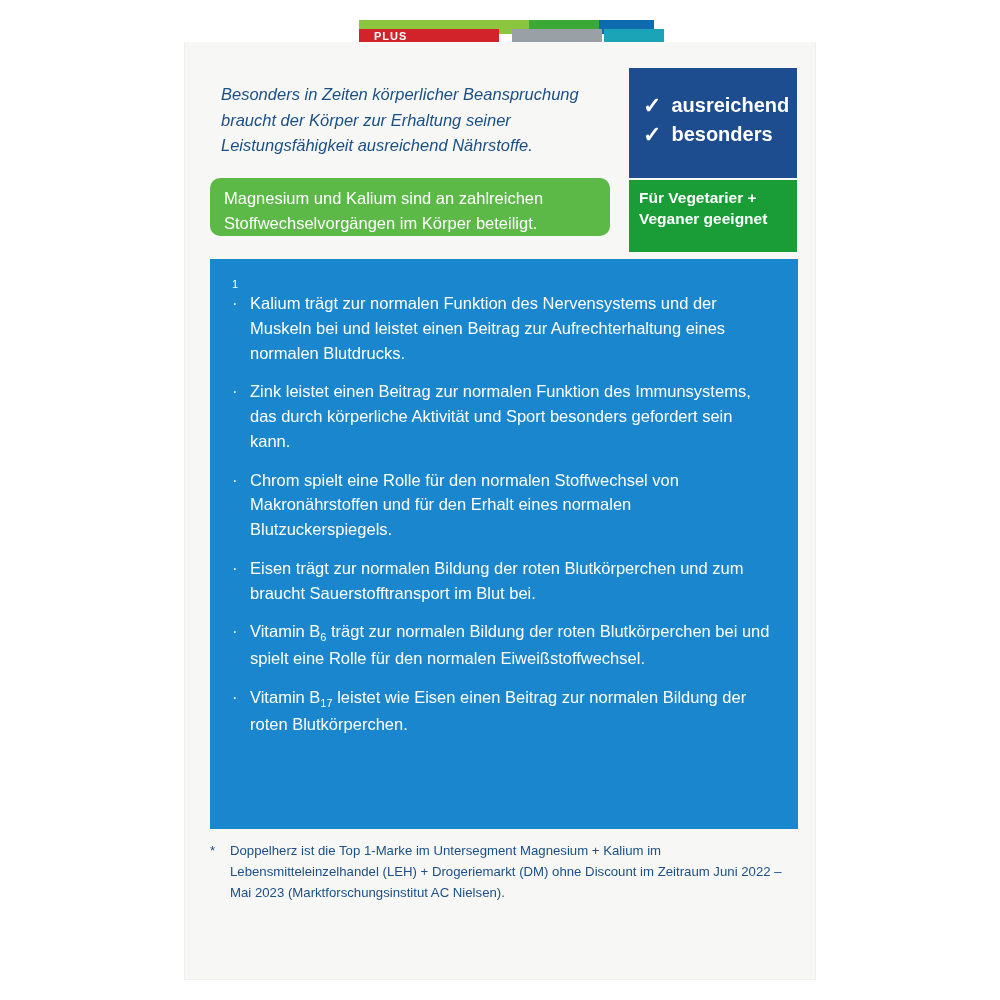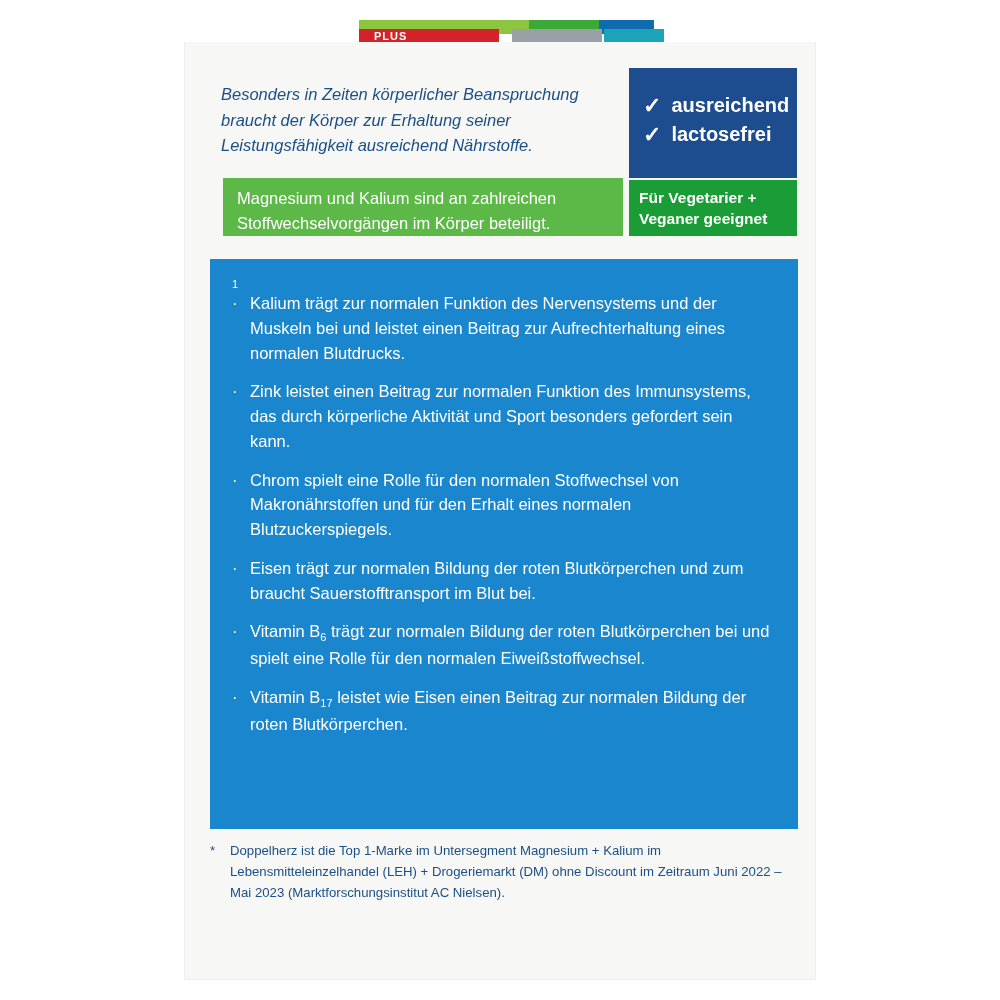--- a/index.html
+++ b/index.html
@@ -124,38 +124,39 @@
   .badge-dark .row:first-child { padding-top: 26px; }
   .badge-dark .row:last-child { padding-top: 6px; }
   .check {
     font-size: 22px;
     line-height: 1;
     font-weight: bold;
   }
 
   .band-green {
     position: absolute;
-    left: 39px;
+    left: 26px;
     top: 158px;
     width: 400px;
     height: 58px;
     background: #5cb947;
     color: #ffffff;
     font-size: 16.5px;
     line-height: 1.5;
     padding: 8px 0 0 14px;
     box-sizing: border-box;
+    border-radius: 10px;
   }
 
   .badge-veg {
     position: absolute;
     left: 629px;
     top: 160px;
     width: 168px;
-    height: 56px;
+    height: 72px;
     background: #1a9c36;
     color: #ffffff;
     font-weight: bold;
     font-size: 15.5px;
     line-height: 1.35;
     padding: 8px 0 0 10px;
     box-sizing: border-box;
     left: 445px;
   }
 
@@ -225,21 +226,21 @@
 
   <div class="intro">Besonders in Zeiten körperlicher Beanspruchung braucht der Körper zur Erhaltung seiner Leistungsfähigkeit ausreichend Nährstoffe.</div>
 
   <div class="badge-dark">
     <div class="row">
       <span class="check">✓</span>
       <span>ausreichend</span>
     </div>
     <div class="row">
       <span class="check">✓</span>
-      <span>lactosefrei</span>
+      <span>besonders</span>
     </div>
   </div>
 
   <div class="band-green">Magnesium und Kalium sind an zahlreichen Stoffwechselvorgängen im Körper beteiligt.</div>
 
   <div class="badge-veg">
     <span id="veg-text">Für Vegetarier +<br>Veganer geeignet</span>
   </div>
 
   <div class="blue-panel">

